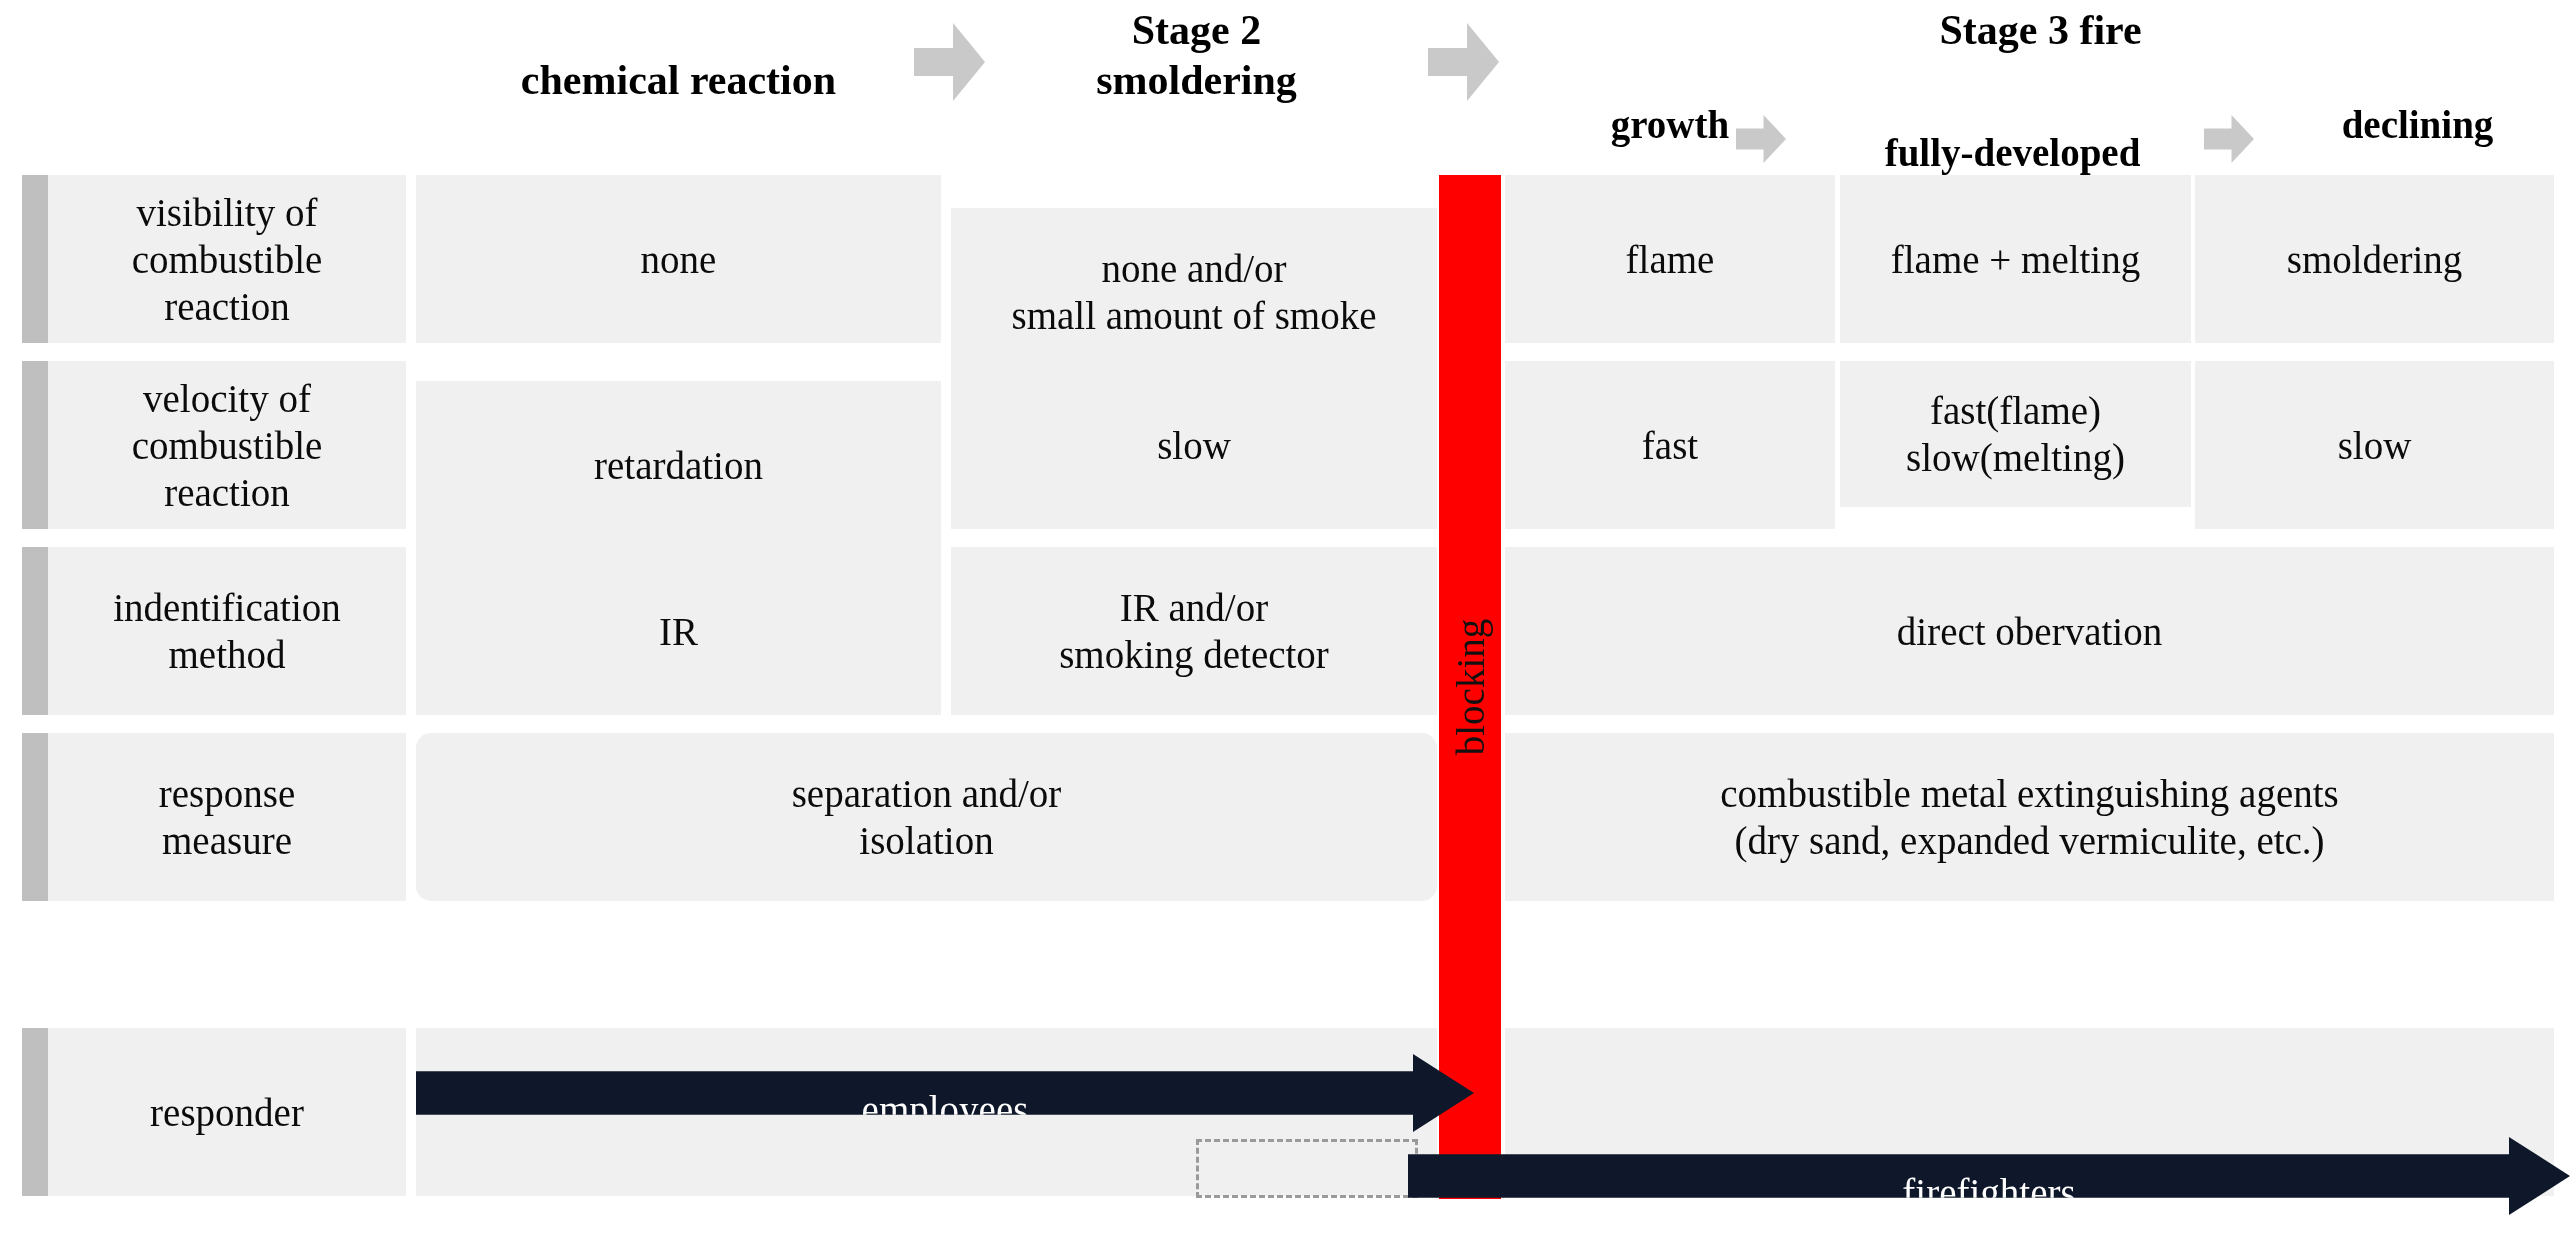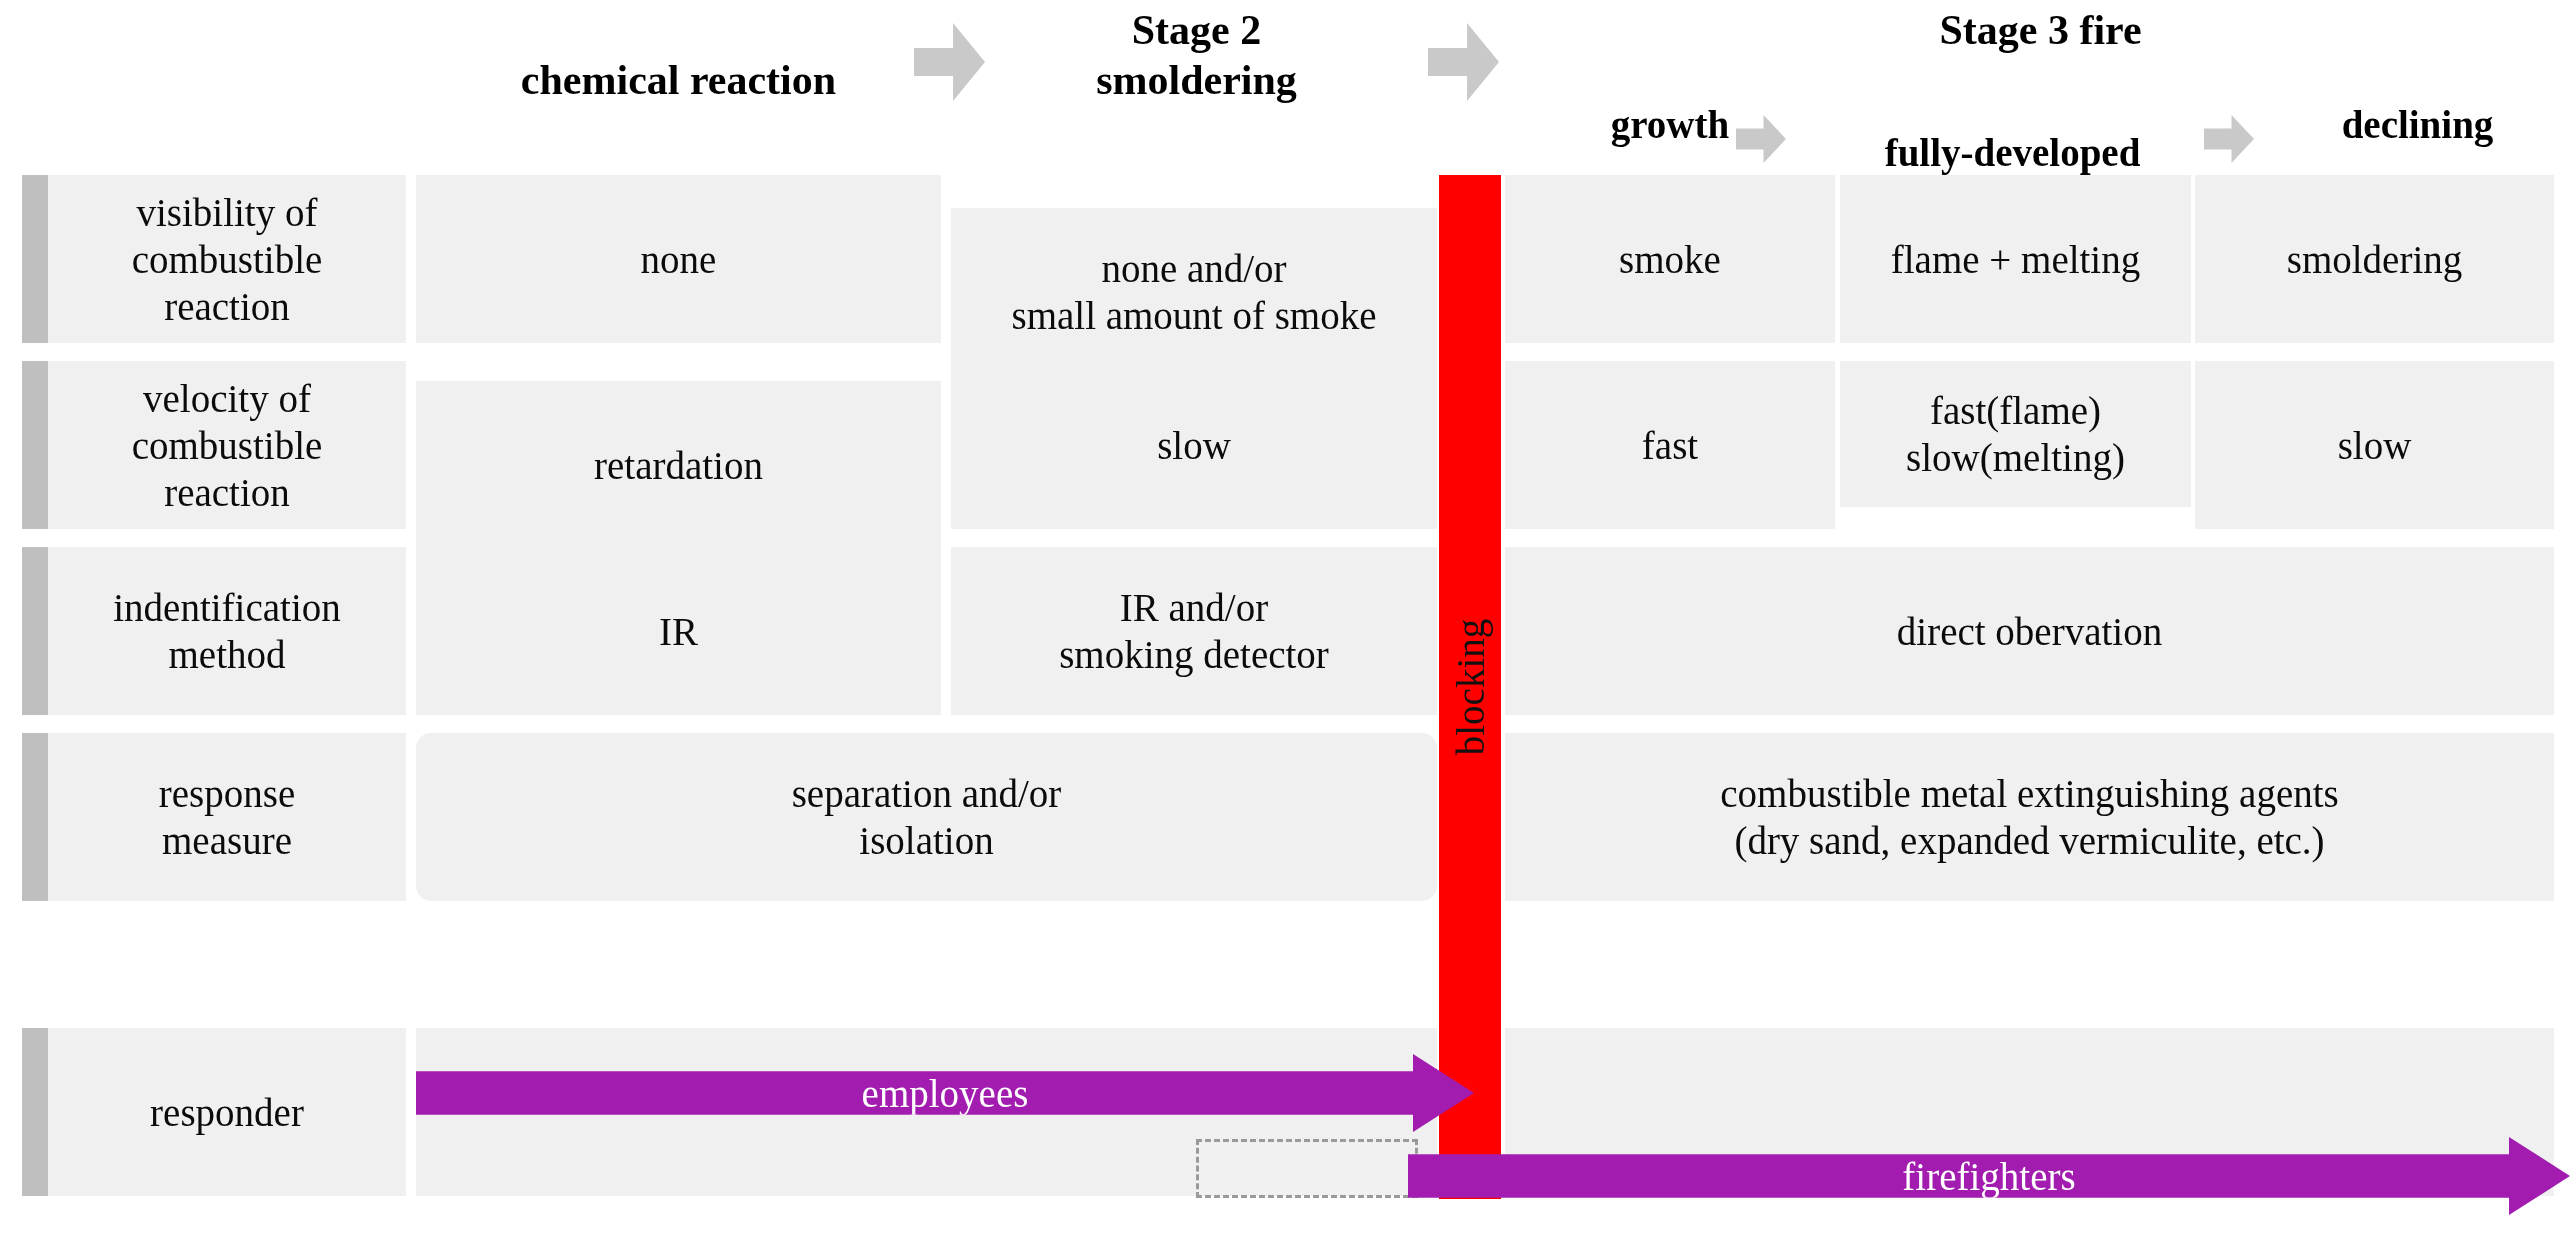--- a/index.html
+++ b/index.html
@@ -38,22 +38,22 @@
   
   #blocking{position:absolute;background:#ff0000;z-index:6;}
   #blocking .txt{
     position:absolute;left:50%;top:50%;
     transform:translate(-50%,-50%) rotate(-90deg);
     white-space:nowrap;font-size:39px;color:#111;
   }
 
   
   .resp-arrow{
-    position:absolute;background:#a21caf;
-    display:flex;align-items:center;justify-content:center;
+    position:absolute;background:#0f172a;
+    display:flex;align-items:flex-end;justify-content:center;
     color:#ffffff;font-size:39px;white-space:nowrap;
   }
   .resp-arrow.with-head{
     -webkit-clip-path:polygon(0 22%,calc(100% - 61px) 22%,calc(100% - 61px) 0,100% 50%,calc(100% - 61px) 100%,calc(100% - 61px) 78%,0 78%);
     clip-path:polygon(0 22%,calc(100% - 61px) 22%,calc(100% - 61px) 0,100% 50%,calc(100% - 61px) 100%,calc(100% - 61px) 78%,0 78%);
   }
   .resp-arrow .lbl{position:relative;z-index:2;}
   .dashed-box{position:absolute;border:3.1px dashed #9a9a9a;background:transparent;}
 </style>
 </head>
@@ -79,21 +79,21 @@
   <div class="hdr-sub" style="left:2259px;top:102px;width:317px;">declining</div>
 </div>
 
 <div class="row-marker" style="left:22px;top:175px;height:168px;"></div>
 <div class="cell label" style="left:48px;top:175px;width:358px;height:168px;white-space:pre-line;">visibility of
 combustible
 reaction</div>
 <div class="cell" style="left:416px;top:175px;width:525px;height:168px;">none</div>
 <div class="cell" style="left:951px;top:175px;width:486px;height:168px;white-space:pre-line;margin-top:33px;">none and/or
 small amount of smoke</div>
-<div class="cell" style="left:1505px;top:175px;width:330px;height:168px;">smoke</div>
+<div class="cell" style="left:1505px;top:175px;width:330px;height:168px;">flame</div>
 <div class="cell" style="left:1840px;top:175px;width:351px;height:168px;">flame + melting</div>
 <div class="cell" style="left:2195px;top:175px;width:359px;height:168px;">smoldering</div>
 
 <div class="row-marker" style="left:22px;top:361px;height:168px;"></div>
 <div class="cell label" style="left:48px;top:361px;width:358px;height:168px;white-space:pre-line;">velocity of
 combustible
 reaction</div>
 <div class="cell" style="left:416px;top:361px;width:525px;height:168px;margin-top:20px;">retardation</div>
 <div class="cell" style="left:951px;top:361px;width:486px;height:168px;">slow</div>
 <div class="cell" style="left:1505px;top:361px;width:330px;height:168px;">fast</div>

